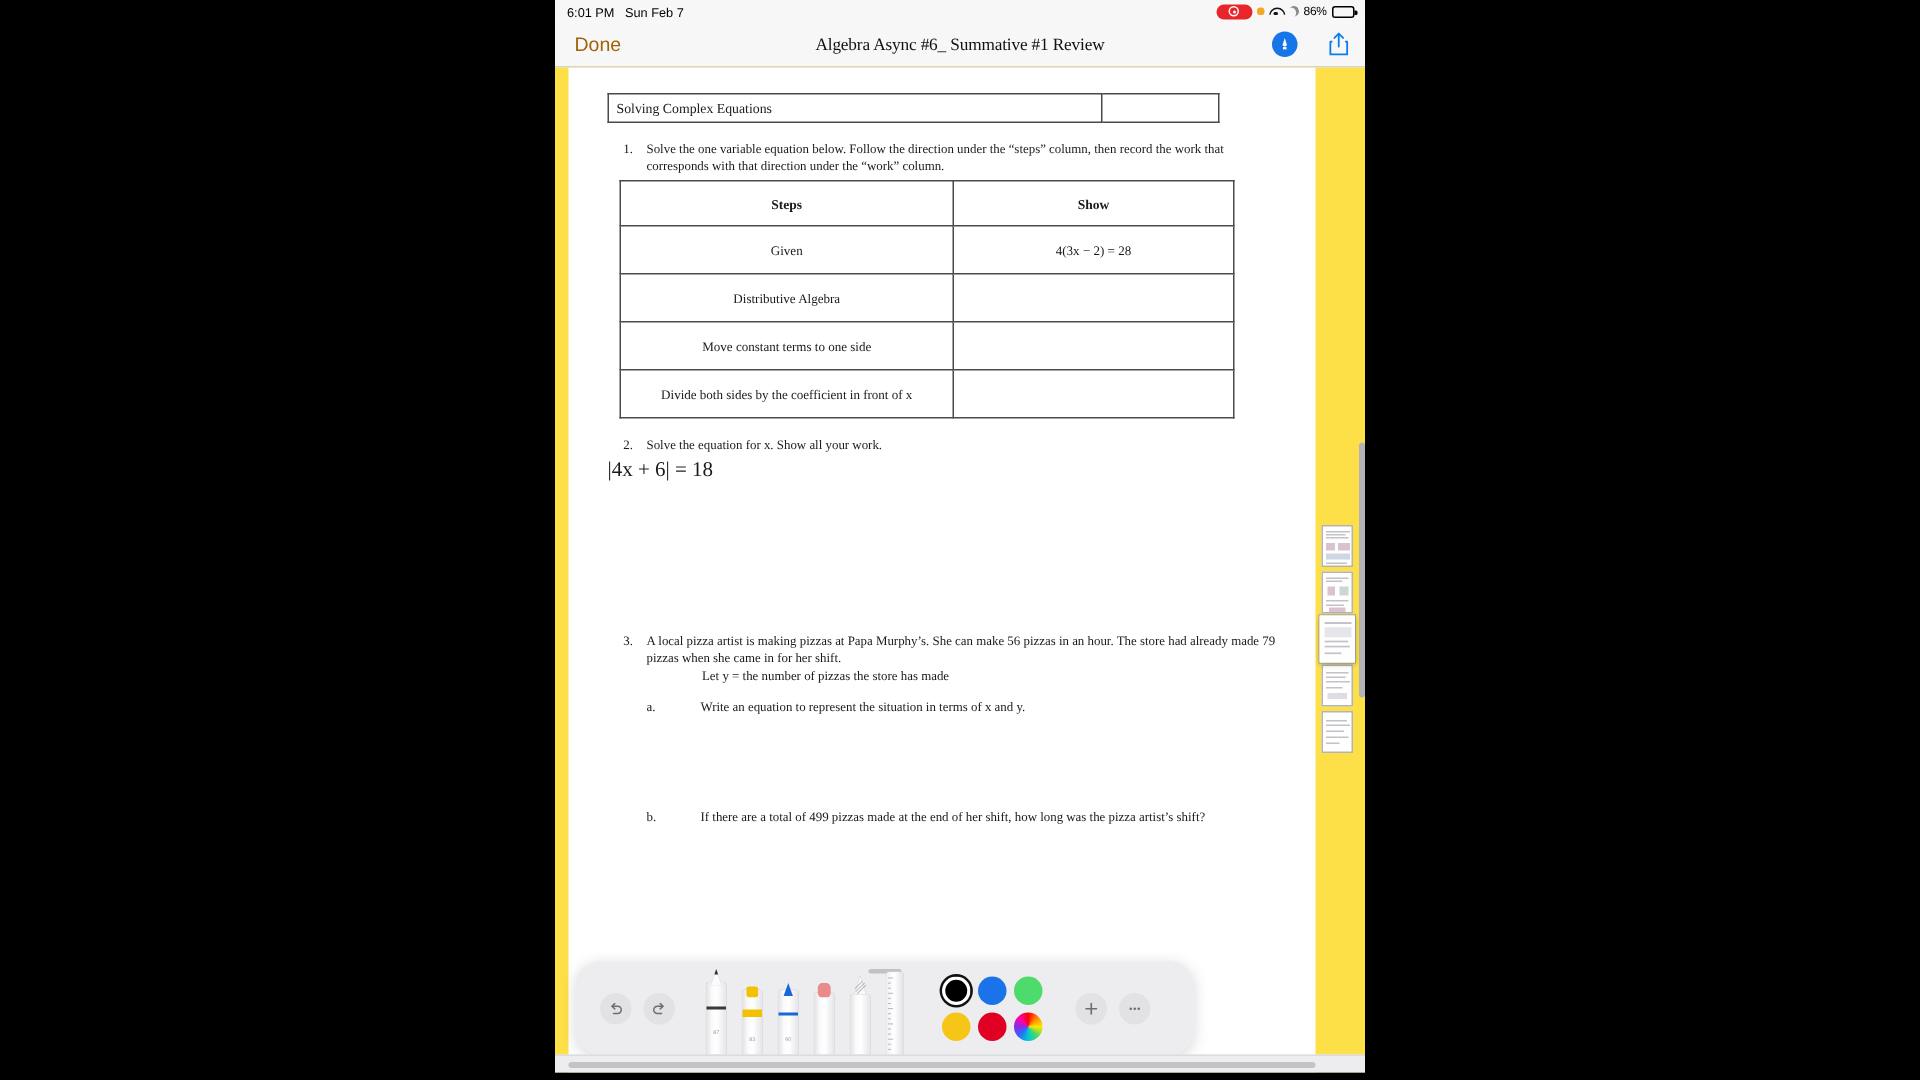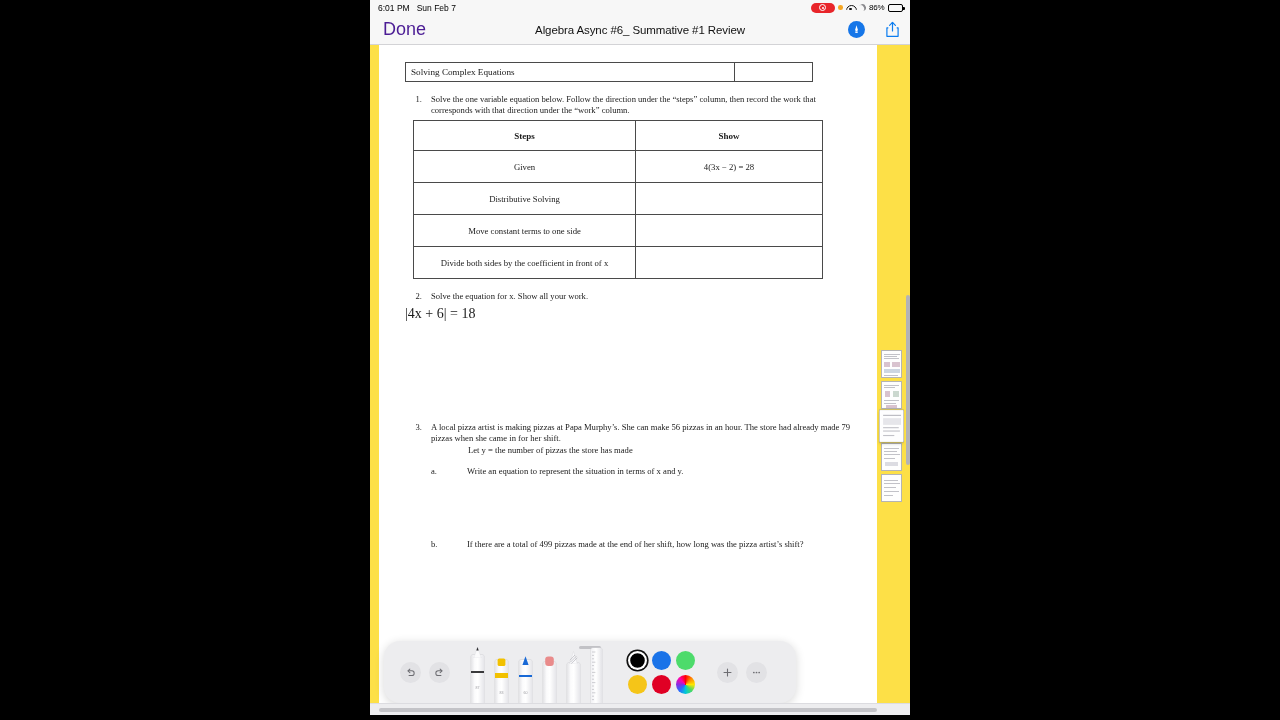--- a/index.html
+++ b/index.html
@@ -84,27 +84,28 @@
   
   #navbar {
     position: relative;
     height: 30px;
     background: #f7f7f7;
     border-bottom: 0.5px solid #d3d3d6;
     display: flex; align-items: center;
   }
   #done-btn {
     position: absolute; left: 13px;
-    font-size: 18px; color: #4c1d95; font-weight: 400;
+    font-size: 13px; color: #a16207; font-weight: 400;
     cursor: pointer;
   }
   #nav-title {
     width: 100%; text-align: center;
     font-size: 11.5px; color: #111; font-weight: 500;
     letter-spacing: -0.1px;
+    font-family: Liberation Serif, serif;
   }
   #nav-right {
     position: absolute; right: 10px;
     display: flex; align-items: center; gap: 20px;
   }
   .markup-icon {
     width: 17px; height: 17px; border-radius: 50%;
     background: #1676e8;
     display: flex; align-items: center; justify-content: center;
     cursor: pointer;
@@ -382,21 +383,21 @@
             <tbody>
                 <tr>
               <th class="c-steps">Steps</th>
               <th>Show</th>
             </tr>
             <tr>
               <td>Given</td>
               <td class="eq-given">4(3x − 2) =  28</td>
             </tr>
             <tr>
-              <td>Distributive Solving</td>
+              <td>Distributive Algebra</td>
               <td></td>
             </tr>
             <tr>
               <td>Move constant terms to one side</td>
               <td></td>
             </tr>
             <tr>
               <td>Divide both sides by the coefficient in front of x</td>
               <td></td>
             </tr>

